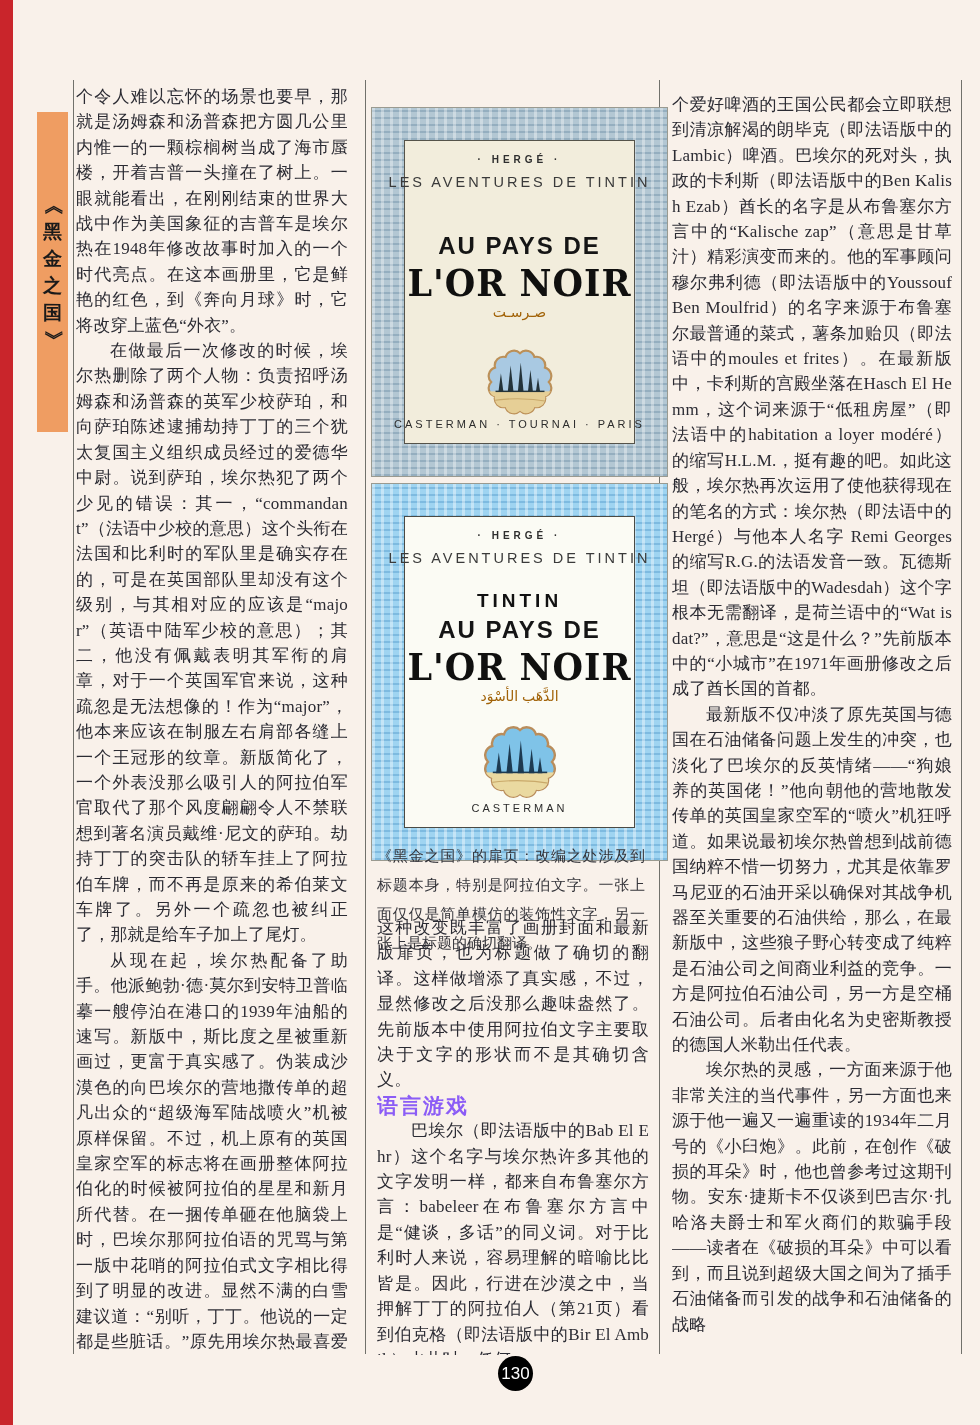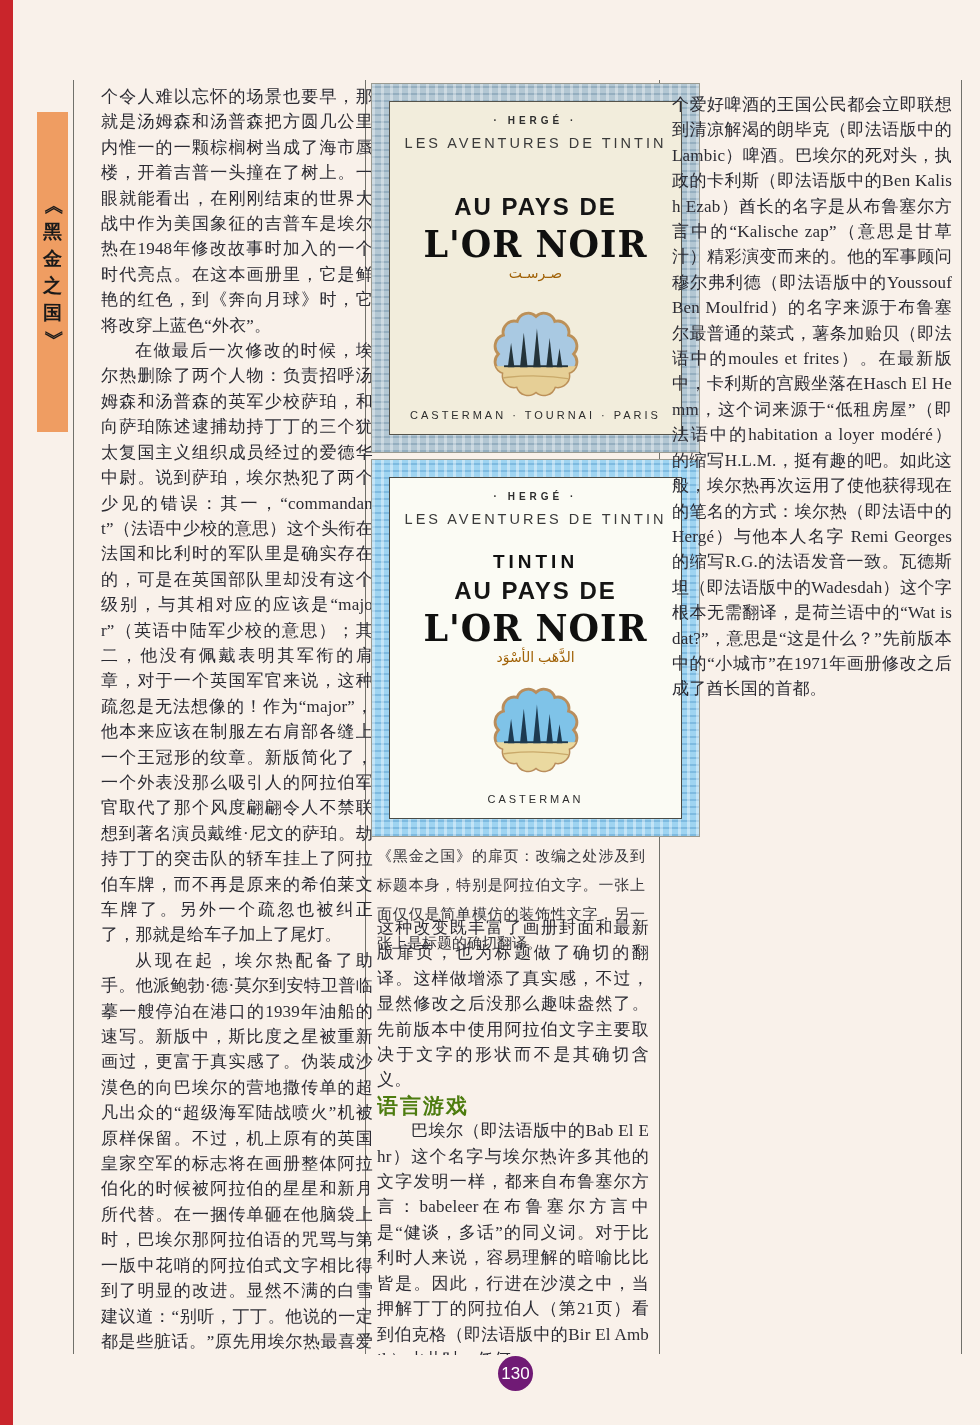--- a/index.html
+++ b/index.html
@@ -25,36 +25,36 @@
   
   .vrule{position:absolute;top:80px;width:1px;height:1274px;background:#71716b;}
   .vrule.r1{left:73px;} .vrule.r2{left:365px;} .vrule.r3{left:659px;} .vrule.r4{left:961px;}
   
   .col{
     position:absolute;text-align:justify;word-break:break-all;
     font-size:17px;line-height:25.4px;letter-spacing:0.2px;
   }
   .col p{margin:0;}
   .col p.indent{text-indent:2em;}
-  .col-left{left:101px;top:84px;width:272px;height:1270px;overflow:hidden;}
+  .col-left{left:76px;top:84px;width:272px;height:1270px;overflow:hidden;}
   .col-right{left:672px;top:92px;width:280px;height:1270px;overflow:hidden;}
   .col-mid-text{left:377px;top:915px;width:272px;height:440px;overflow:hidden;}
   .mid-heading{
     font-family:"Liberation Sans","DejaVu Sans",sans-serif;
-    font-weight:bold;font-size:21px;margin:14px 0 8px 0;color:#4d7c0f;
+    font-weight:bold;font-size:21px;margin:14px 0 8px 0;color:#8b5cf6;
     text-indent:0;letter-spacing:2px;
   }
   .caption{
     position:absolute;left:377px;top:842px;width:268px;
     font-size:15px;line-height:29px;color:#34343a;text-align:justify;word-break:break-all;
   }
   
   .cover{
-    position:absolute;left:371px;width:329px;box-sizing:border-box;
-    border:1px solid #9a9a90;padding:17px;
+    position:absolute;left:371px;width:297px;box-sizing:border-box;
+    border:1px solid #9a9a90;padding:32px;margin-top:24px;
   }
   .cover1{top:83px;height:370px;
     background:
       repeating-linear-gradient(90deg, rgba(255,255,255,.35) 0 3px, rgba(0,0,0,0) 3px 9px),
       repeating-linear-gradient(0deg, rgba(70,110,140,.28) 0 2px, rgba(0,0,0,0) 2px 7px),
       #b3c7d3;}
   .cover2{top:459px;height:378px;
     background:
       repeating-linear-gradient(90deg, rgba(255,255,255,.4) 0 3px, rgba(0,0,0,0) 3px 9px),
       repeating-linear-gradient(0deg, rgba(40,120,180,.28) 0 2px, rgba(0,0,0,0) 2px 7px),
@@ -76,21 +76,21 @@
     font-size:35px;font-weight:bold;letter-spacing:1px;color:#10100f;
     transform:scaleY(1.08);margin-top:2px;white-space:nowrap;
   }
   .cv-arabic{font-size:14px;color:#a16207;margin-top:1px;letter-spacing:2px;}
   .cv-medallion{margin-top:26px;}
   .cover2 .cv-medallion{margin-top:18px;}
   .cv-publisher{margin-top:auto;margin-bottom:13px;font-size:11px;letter-spacing:3px;color:#2c2c2c;white-space:nowrap;}
   
   .pageno{
     position:absolute;left:498px;top:1356px;width:35px;height:35px;border-radius:50%;
-    background:#701a75;color:#fff;display:flex;align-items:center;justify-content:center;
+    background:#000000;color:#fff;display:flex;align-items:center;justify-content:center;
     font-family:"Liberation Sans","DejaVu Sans",sans-serif;font-size:17px;
   }
 </style>
 </head>
 <body>
 
 <div class="edge-strip"></div>
 
 <div class="chapter-tab">
   <span class="tab-char rot">《</span>
@@ -174,17 +174,19 @@
 <div class="caption">《黑金之国》的扉页：改编之处涉及到标题本身，特别是阿拉伯文字。一张上面仅仅是简单模仿的装饰性文字，另一张上是标题的确切翻译。</div>
 
 <div class="col col-mid-text">
   <p>这种改变既丰富了画册封面和最新版扉页，也为标题做了确切的翻译。这样做增添了真实感，不过，显然修改之后没那么趣味盎然了。先前版本中使用阿拉伯文字主要取决于文字的形状而不是其确切含义。</p>
   <p class="mid-heading">语言游戏</p>
   <p class="indent">巴埃尔（即法语版中的Bab El Ehr）这个名字与埃尔热许多其他的文字发明一样，都来自布鲁塞尔方言：babeleer在布鲁塞尔方言中是“健谈，多话”的同义词。对于比利时人来说，容易理解的暗喻比比皆是。因此，行进在沙漠之中，当押解丁丁的阿拉伯人（第21页）看到伯克格（即法语版中的Bir El Ambik）水井时，任何一</p>
 </div>
 
 <div class="col col-right">
   <p>个爱好啤酒的王国公民都会立即联想到清凉解渴的朗毕克（即法语版中的Lambic）啤酒。巴埃尔的死对头，执政的卡利斯（即法语版中的Ben Kalish Ezab）酋长的名字是从布鲁塞尔方言中的“Kalische zap”（意思是甘草汁）精彩演变而来的。他的军事顾问穆尔弗利德（即法语版中的Youssouf Ben Moulfrid）的名字来源于布鲁塞尔最普通的菜式，薯条加贻贝（即法语中的moules et frites）。在最新版中，卡利斯的宫殿坐落在Hasch El Hemm，这个词来源于“低租房屋”（即法语中的habitation a loyer modéré）的缩写H.L.M.，挺有趣的吧。如此这般，埃尔热再次运用了使他获得现在的笔名的方式：埃尔热（即法语中的Hergé）与他本人名字 Remi Georges的缩写R.G.的法语发音一致。瓦德斯坦（即法语版中的Wadesdah）这个字根本无需翻译，是荷兰语中的“Wat is dat?”，意思是“这是什么？”先前版本中的“小城市”在1971年画册修改之后成了酋长国的首都。</p>
+  <p class="indent">最新版不仅冲淡了原先英国与德国在石油储备问题上发生的冲突，也淡化了巴埃尔的反英情绪——“狗娘养的英国佬！”他向朝他的营地散发传单的英国皇家空军的“喷火”机狂呼道。如果说最初埃尔热曾想到战前德国纳粹不惜一切努力，尤其是依靠罗马尼亚的石油开采以确保对其战争机器至关重要的石油供给，那么，在最新版中，这些狼子野心转变成了纯粹是石油公司之间商业利益的竞争。一方是阿拉伯石油公司，另一方是空桶石油公司。后者由化名为史密斯教授的德国人米勒出任代表。</p>
+  <p class="indent">埃尔热的灵感，一方面来源于他非常关注的当代事件，另一方面也来源于他一遍又一遍重读的1934年二月号的《小臼炮》。此前，在创作《破损的耳朵》时，他也曾参考过这期刊物。安东·捷斯卡不仅谈到巴吉尔·扎哈洛夫爵士和军火商们的欺骗手段——读者在《破损的耳朵》中可以看到，而且说到超级大国之间为了插手石油储备而引发的战争和石油储备的战略</p>
 </div>
 
 <div class="pageno">
   <span>130</span>
 </div>
 
 </body></html>

